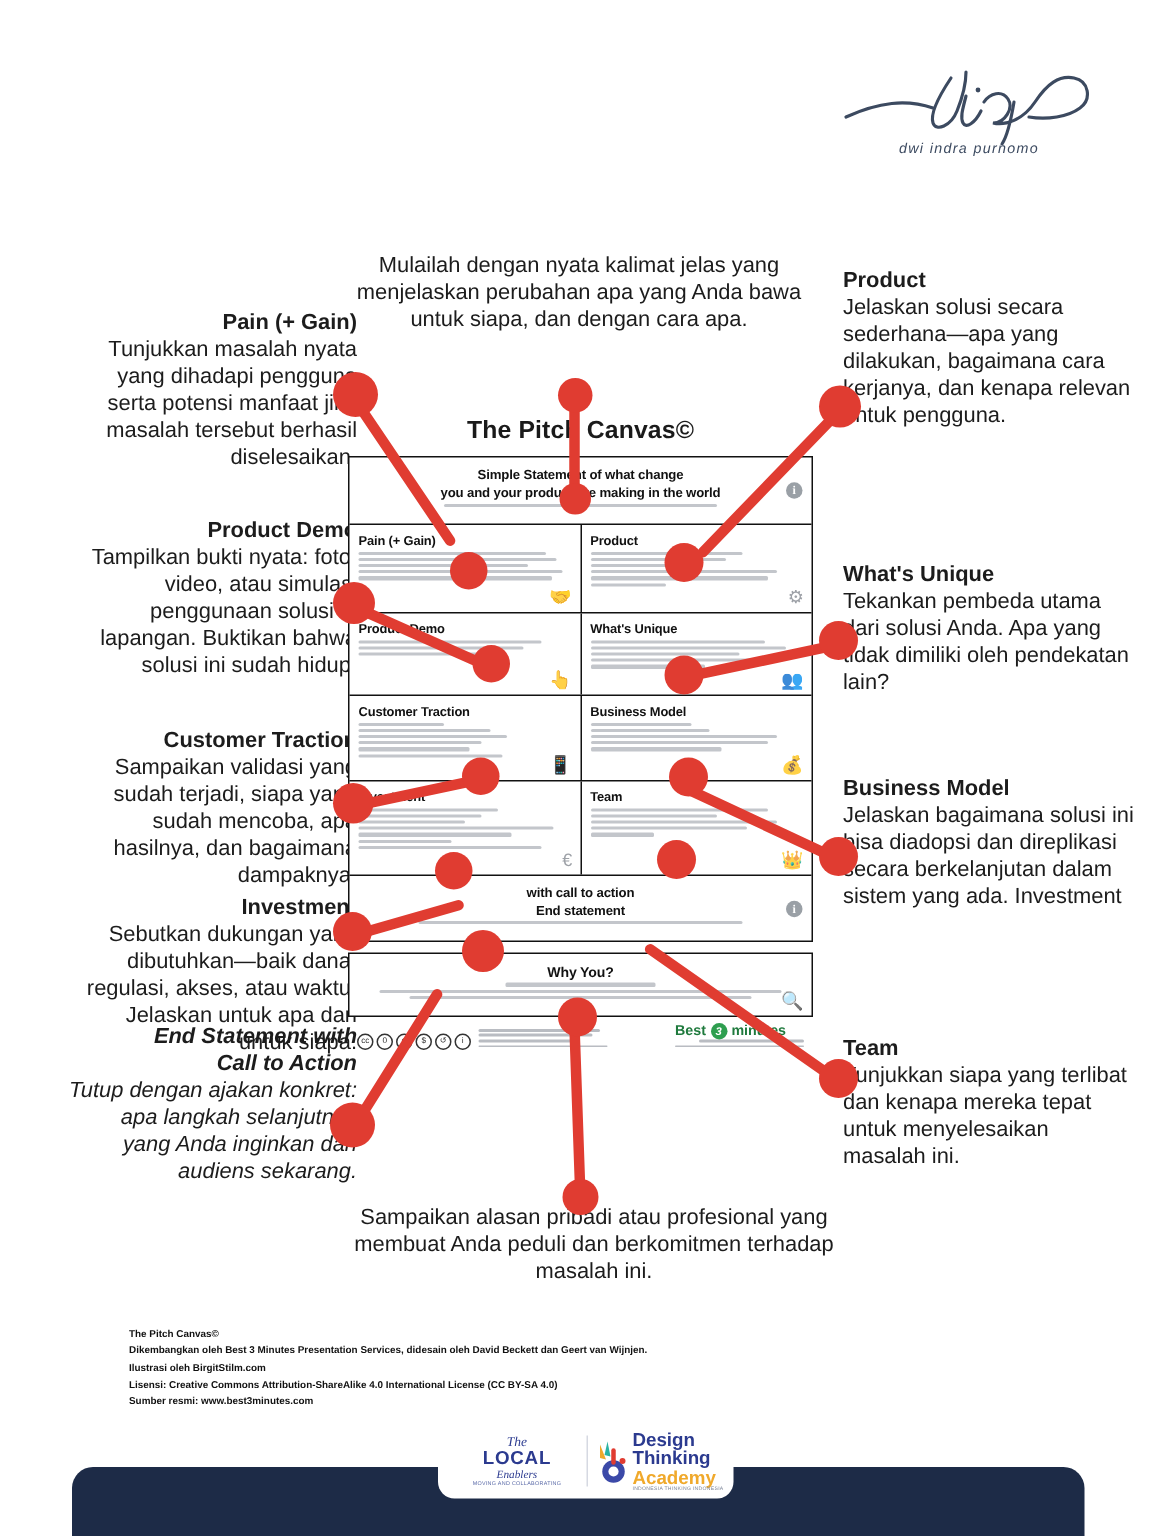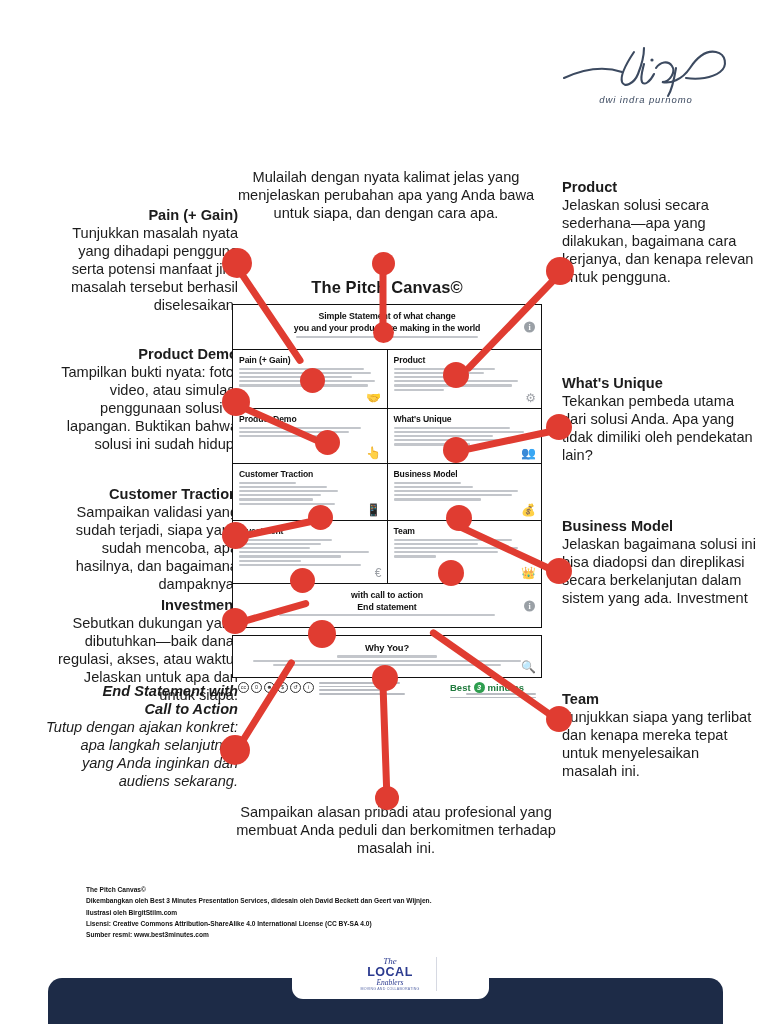--- a/index.html
+++ b/index.html
@@ -52,21 +52,21 @@
     font-size:12px;line-height:1;
   }
   .info-dot{
     position:absolute;right:6px;top:50%;transform:translateY(-50%);
     width:11px;height:11px;border-radius:50%;background:#9aa0a6;color:#fff;
     font-size:8px;font-weight:bold;text-align:center;line-height:11px;
     font-family:"Liberation Serif",serif;
   }
 
   
-  .sheet-foot{display:flex;align-items:flex-start;justify-content:space-between;padding:4px 6px 6px 6px;}
+  .sheet-foot{display:flex;align-items:flex-end;justify-content:space-between;padding:4px 6px 6px 6px;}
   .cc-icons{display:flex;gap:2px;align-items:center;}
   .cc{width:9px;height:9px;border:1px solid #333;border-radius:50%;
       font-size:5.5px;line-height:8px;text-align:center;color:#333;}
   .foot-mid{flex:1;padding-left:5px;}
   .foot-mid i{display:block;height:1.8px;background:#b9bcc2;margin-bottom:1.8px;border-radius:1px;}
   .best{display:flex;align-items:center;gap:3px;color:#1f7a3d;font-weight:bold;font-size:9.5px;}
   .best .b3{width:11px;height:11px;border-radius:50%;background:#2e9e4f;color:#fff;
             font-size:7.5px;line-height:11px;text-align:center;font-style:italic;}
   .foot-right{text-align:right;}
   .foot-right i{display:block;height:1.8px;background:#b9bcc2;margin-bottom:1.8px;border-radius:1px;margin-left:auto;}
@@ -407,15 +407,31 @@
 
   <div class="bottombar"></div>
   <div class="logocard">
     <div class="lc-left">
       <div class="s1">The</div>
       <div class="s2">LOCAL</div>
       <div class="s3">Enablers</div>
       <div class="s4">MOVING AND COLLABORATING</div>
     </div>
     <div class="lc-div"></div>
+    <div class="lc-right">
+      <svg width="22" height="30" viewBox="0 0 22 30">
+        <path d="M3,4 L7,14 L3,13 Z" fill="#f0a92b"></path>
+        <path d="M8,2 L10,12 L6,11 Z" fill="#2bb3a3"></path>
+        <circle cx="12" cy="22" r="7.5" fill="#3b49a8"></circle>
+        <circle cx="12" cy="22" r="3.4" fill="#fff"></circle>
+        <path d="M12,8 L12,16" stroke="#e03c31" stroke-width="3" stroke-linecap="round"></path>
+        <circle cx="18" cy="15" r="2" fill="#e03c31"></circle>
+      </svg>
+      <div class="dta-txt">
+        <div class="d1">Design</div>
+        <div class="d2">Thinking</div>
+        <div class="d3">Academy</div>
+        <div class="d4">INDONESIA THINKING INDONESIA</div>
+      </div>
+    </div>
   </div>
 
 </div>
 
 </body></html>

